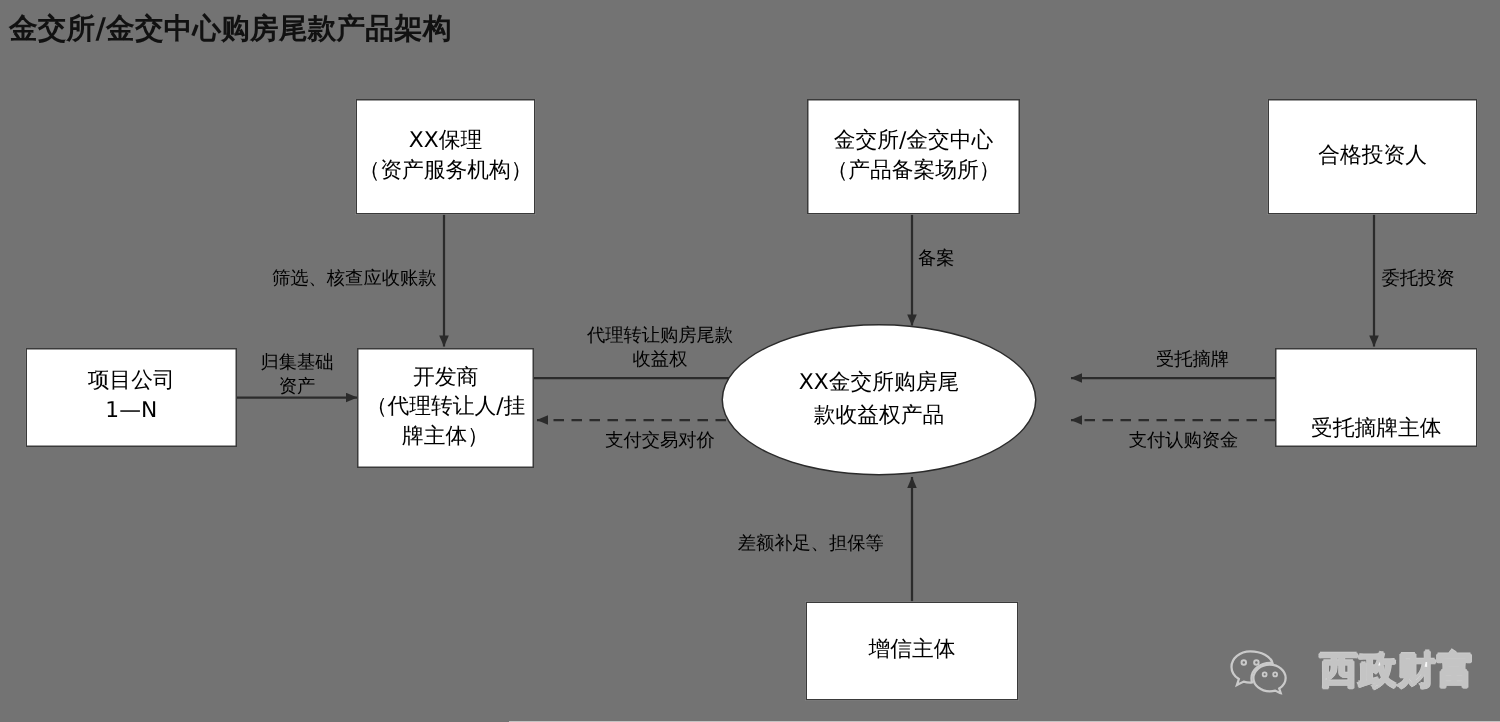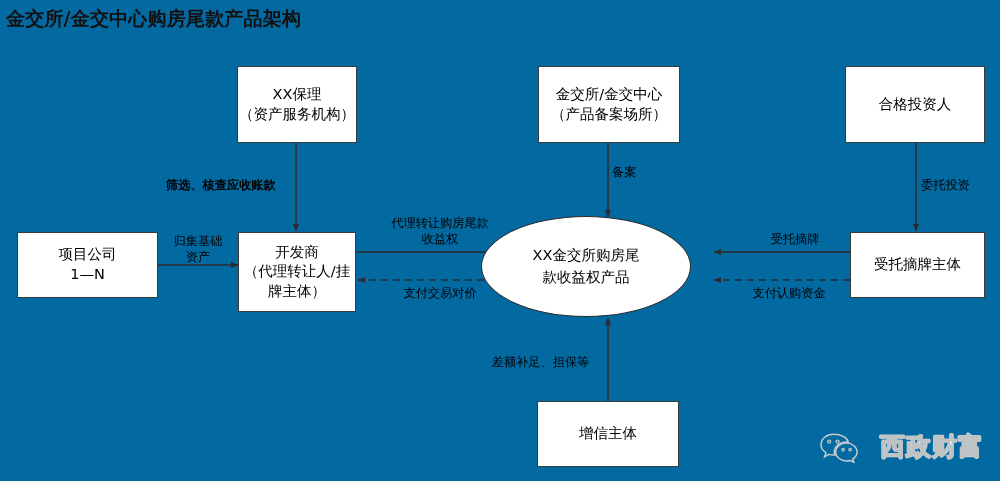--- a/index.html
+++ b/index.html
@@ -9,21 +9,21 @@
     background: #ffffff;
   }
   body {
     font-family: "DejaVu Sans", "Liberation Sans", sans-serif;
     color: #000000;
   }
   #canvas {
     position: relative;
     width: 1000px;
     height: 481px;
-    background: #0369a1;
+    background: #737373;
     overflow: hidden;
   }
   #diagram-title {
     position: absolute;
     left: 6px;
     top: 6px;
     font-size: 19px;
     font-weight: bold;
     letter-spacing: 0.2px;
     white-space: nowrap;
@@ -155,29 +155,29 @@
     <span class="line">开发商</span>
     <span class="line">（代理转让人/挂</span>
     <span class="line">牌主体）</span>
   </div>
 
   <div class="ellipse-node" style="left:481px; top:216px; width:210px; height:101px;">
     <span class="line">XX金交所购房尾</span>
     <span class="line">款收益权产品</span>
   </div>
 
-  <div class="node" style="left:850px; top:232px; width:135px; height:66px;">
+  <div class="node" style="left:850px; top:232px; width:135px; height:66px;justify-content:flex-end;">
     <span class="line">受托摘牌主体</span>
   </div>
 
   <div class="node" style="left:537px; top:401px; width:142px; height:66px;">
     <span class="line">增信主体</span>
   </div>
 
-  <div class="edge-label" style="left:166px; top:178px; width:125px; text-align:left;font-weight:bold;">筛选、核查应收账款</div>
+  <div class="edge-label" style="left:166px; top:178px; width:125px; text-align:right;">筛选、核查应收账款</div>
 
   <div class="edge-label" style="left:612px; top:165px; width:40px; text-align:left;">备案</div>
 
   <div class="edge-label" style="left:921px; top:178px; width:70px; text-align:left;">委托投资</div>
 
   <div class="edge-label" style="left:161px; top:234px; width:74px; text-align:center;">归集基础</div>
   <div class="edge-label" style="left:161px; top:250px; width:74px; text-align:center;">资产</div>
 
   <div class="edge-label" style="left:372px; top:232px; width:136px; text-align:center;">收益权</div>
   <div class="edge-label" style="left:372px; top:216px; width:136px; text-align:center;">代理转让购房尾款</div>

